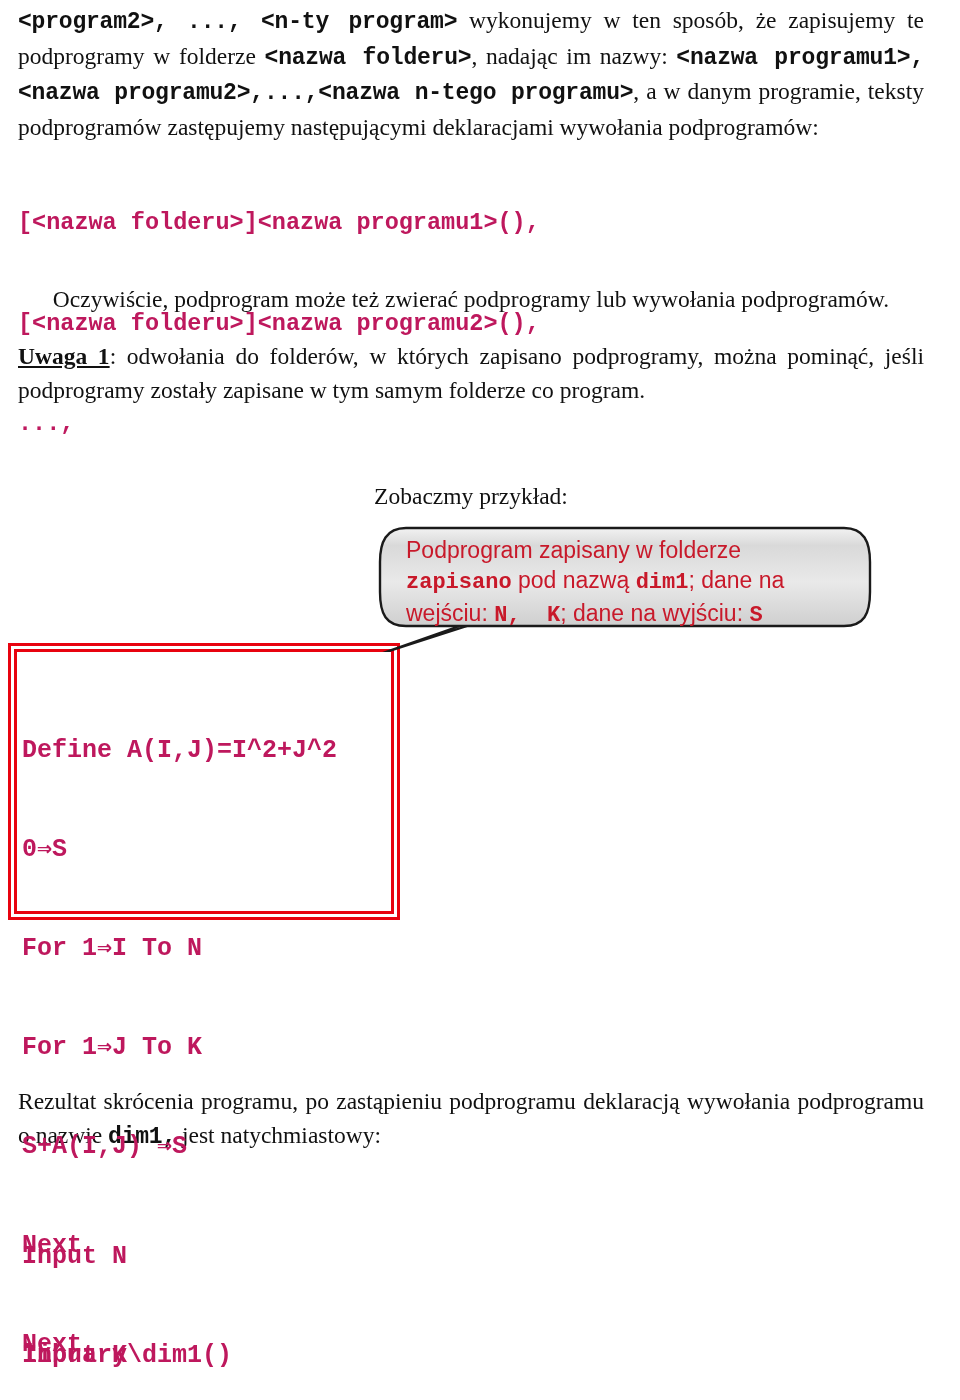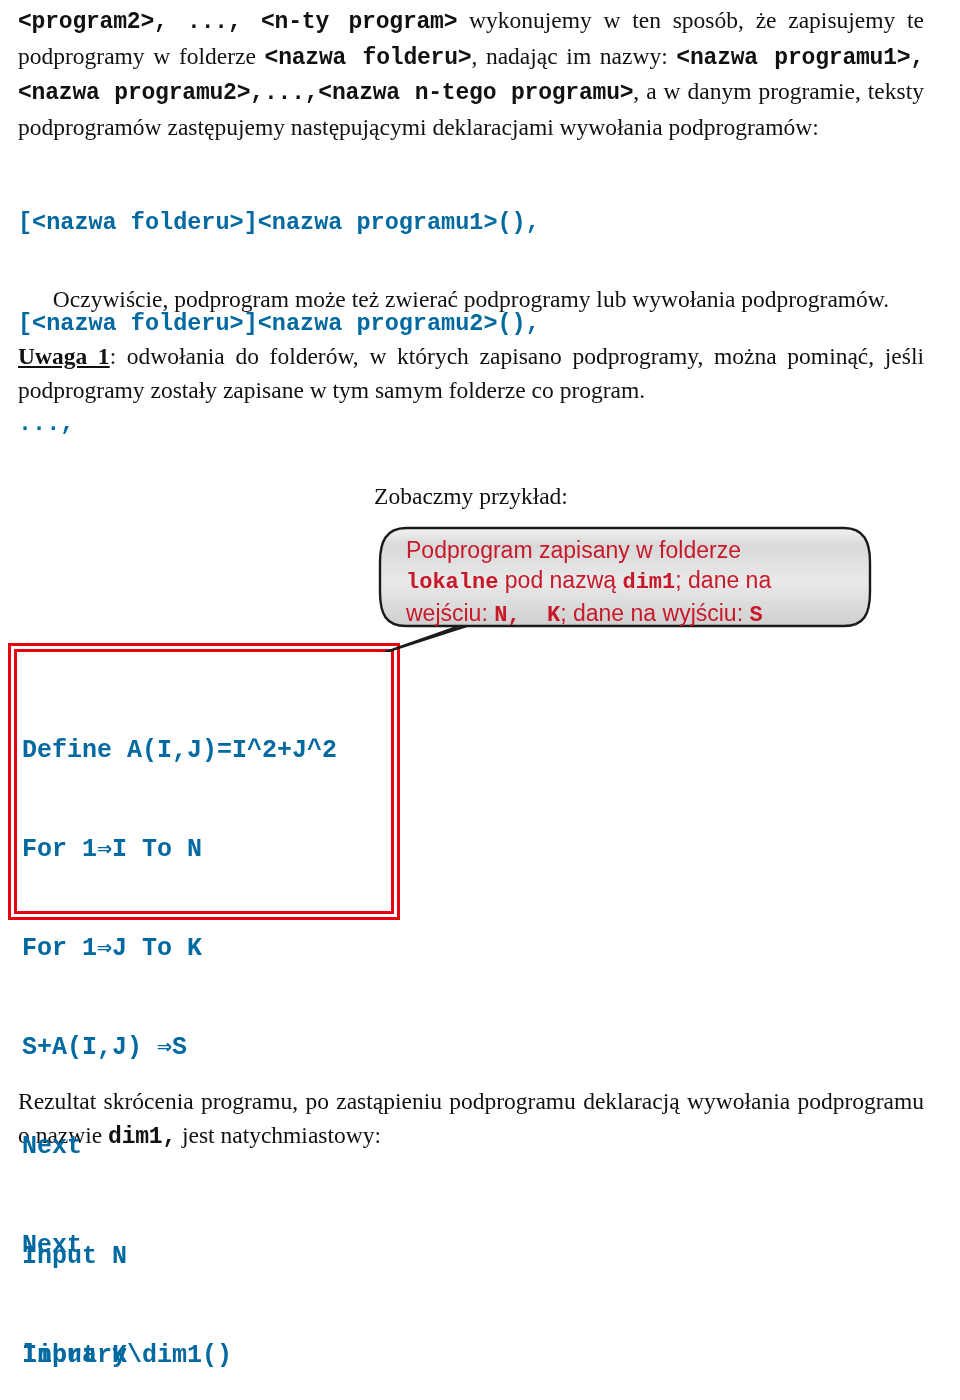--- a/index.html
+++ b/index.html
@@ -45,21 +45,21 @@
   }
   .b { font-weight: bold; text-decoration: underline; }
 
   
   .codeblock {
     position: absolute;
     font-family: "Liberation Mono", "DejaVu Sans Mono", monospace;
     font-weight: bold;
     font-size: 25px;
     line-height: 33px;
-    color: #0369a1;
+    color: #be185d;
     white-space: pre;
     letter-spacing: 0px;
   }
 
   
   #red-box {
     position: absolute;
     left: 8px;
     top: 643px;
     width: 392px;
@@ -139,20 +139,21 @@
   </div>
 
   <div class="codeblock" id="program-head" style="left:22px; top:572px;">
     <div>Input N</div>
     <div>Input K</div>
   </div>
 
   <div id="red-box"></div>
   <div class="codeblock" id="red-box-code">
     <div>Define A(I,J)=I^2+J^2</div>
+    <div>0⇒S</div>
     <div>For 1⇒I To N</div>
     <div>For 1⇒J To K</div>
     <div>S+A(I,J) ⇒S</div>
     <div>Next</div>
     <div>Next</div>
   </div>
 
   <div id="callout">
     <svg viewBox="0 0 504 130" xmlns="http://www.w3.org/2000/svg">
       <defs>
@@ -169,21 +170,21 @@
       <path d="M 34 6
                C 14 6 8 20 8 40
                L 8 70
                C 8 92 14 104 34 104
                L 472 104
                C 492 104 498 92 498 70
                L 498 40
                C 498 20 492 6 472 6
                Z" fill="url(#bubbleGrad)" stroke="#1a1a1a" stroke-width="2.4"></path>
     </svg>
-    <div id="callout-text"><span>Podprogram zapisany w folderze</span><br><span class="cm">lokalne</span><span> pod nazwą </span><span class="cm">dim1</span><span>; dane na</span><br><span>wejściu: </span><span class="cm">N,  K</span><span>; dane na wyjściu: </span><span class="cm">S</span></div>
+    <div id="callout-text"><span>Podprogram zapisany w folderze</span><br><span class="cm">zapisano</span><span> pod nazwą </span><span class="cm">dim1</span><span>; dane na</span><br><span>wejściu: </span><span class="cm">N,  K</span><span>; dane na wyjściu: </span><span class="cm">S</span></div>
   </div>
 
 
   <div class="prose" id="result-paragraph" style="top:1085px;">
     <span>Rezultat skrócenia programu, po zastąpieniu podprogramu deklaracją wywołania podprogramu o nazwie </span><span class="mono">dim1,</span><span>  jest natychmiastowy:</span>
   </div>
 
   <div class="codeblock" id="shortened-top" style="left:22px; top:1174px;">
     <div>Input N</div>
     <div>Input K</div>

